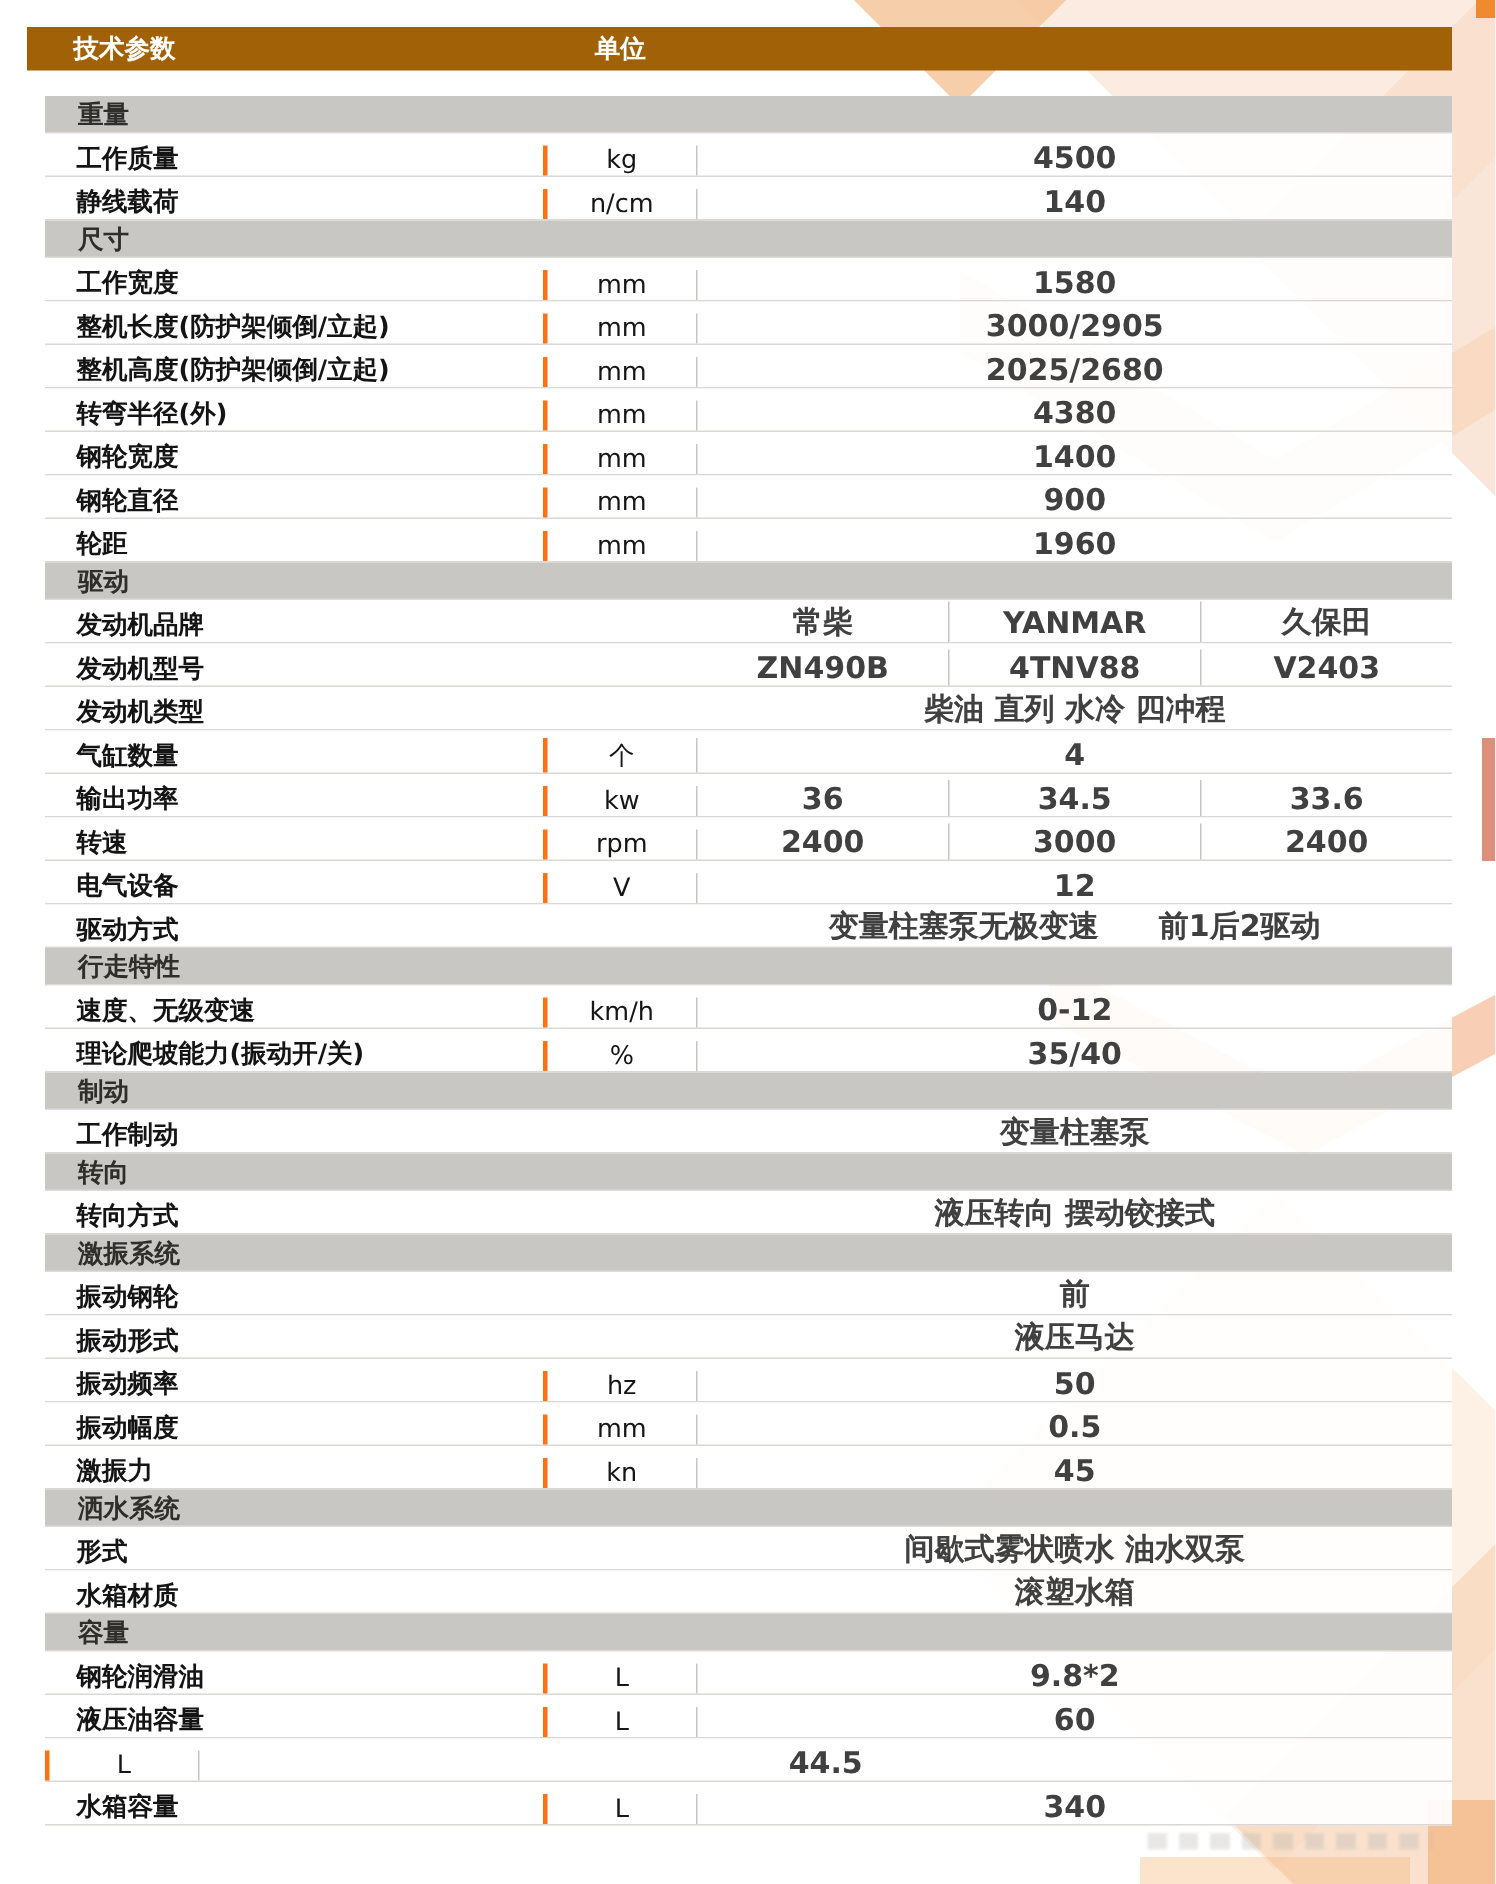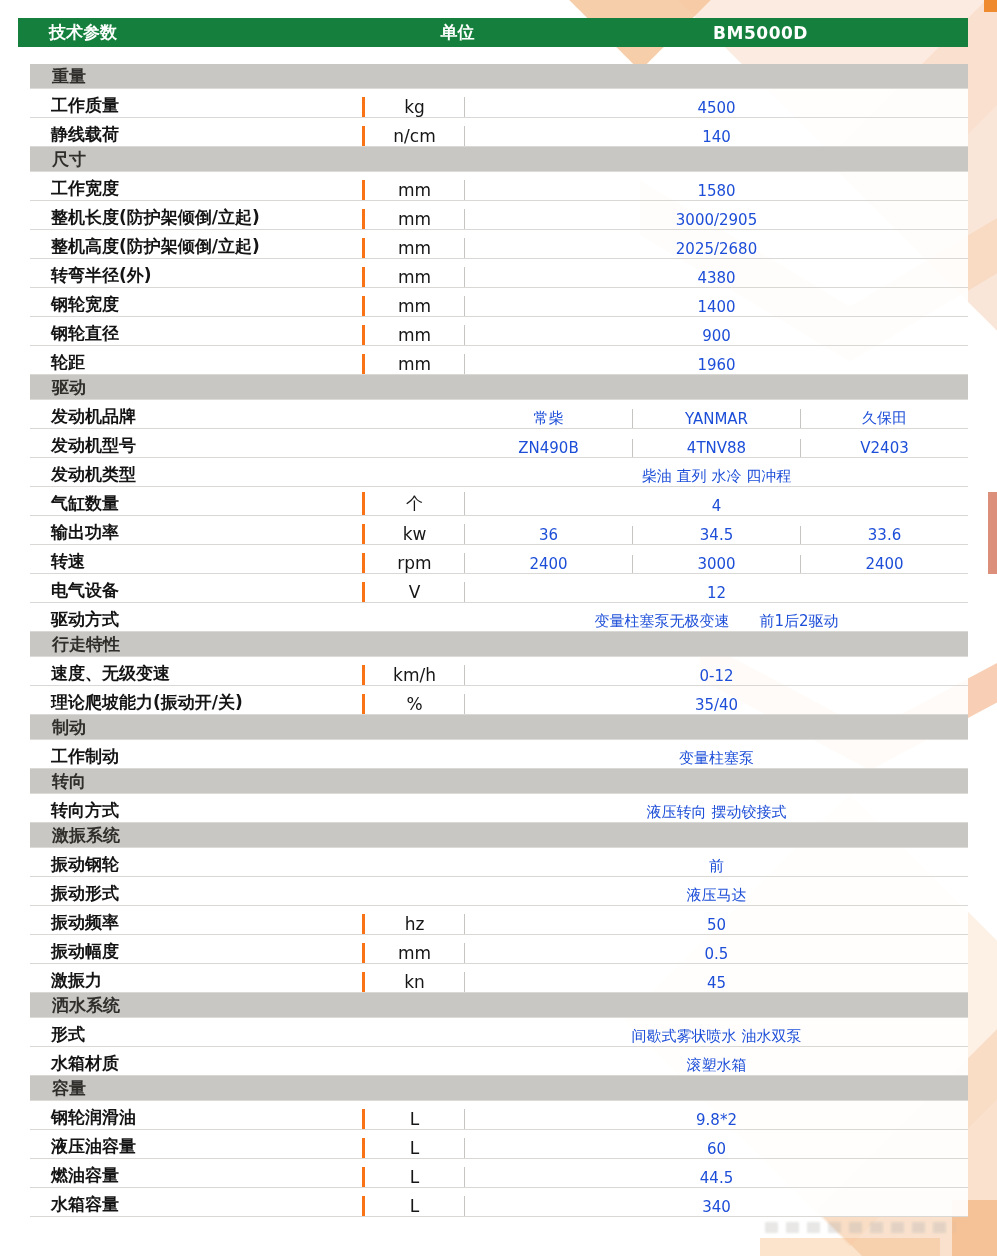--- a/index.html
+++ b/index.html
@@ -51,21 +51,21 @@
   }
   .cell-unit {
     width:103px; box-sizing:border-box;
     border-left:3px solid #f97316; border-right:1px solid #c6c5c2;
     display:flex; align-items:center; justify-content:center;
     font-size:17px; font-weight:500;
   }
   .cell-values { flex:1; display:flex; }
   .value-cell {
     flex:1; display:flex; align-items:center; justify-content:center;
-    font-size:15px; color:#1d4ed8; white-space:pre;
+    font-size:20px; color:#404040; white-space:pre;font-weight:bold;
   }
   .value-cell + .value-cell { border-left:1px solid #c6c5c2; }
 </style>
 </head>
 <body>
 
 <div class="page">
 
   <div>
     <div class="shape diamond" style="left:740px; top:-150px; width:300px; height:300px; background:#fbe8da; opacity:.85;"></div>
@@ -75,24 +75,23 @@
     <div class="shape chevron" style="left:700px; top:640px; width:340px; height:165px; background:#f0945c; opacity:.45;"></div>
     <div class="shape diamond" style="left:690px; top:860px; width:320px; height:320px; background:#fdeee2; opacity:.9;"></div>
     <div class="shape diamond" style="left:870px; top:1080px; width:260px; height:260px; background:#f7d4b8; opacity:.7;"></div>
     <div class="shape" style="left:984px; top:0; width:13px; height:12px; background:#ef8a2e;"></div>
     <div class="shape" style="left:988px; top:492px; width:9px; height:82px; background:#d06a4f; opacity:.75;"></div>
     <div class="shape" style="left:952px; top:1200px; width:45px; height:56px; background:#f3a869; opacity:.55;"></div>
     <div class="shape" style="left:760px; top:1238px; width:180px; height:18px; background:#f5b87f; opacity:.4;"></div>
     <div class="watermark-smudge"></div>
   </div>
 
-  <div class="header-bar" style="background:#15803d;gap:44px;">
+  <div class="header-bar" style="background:#a16207;">
     <div class="header-param">技术参数</div>
     <div class="header-unit">单位</div>
-    <div class="header-model">BM5000D</div>
   </div>
 
   <div class="spec-table">
       <div class="section-header">
         <span>重量</span>
       </div>
       <div class="row">
         <div class="cell-label">工作质量</div>
         <div class="cell-unit">kg</div>
         <div class="cell-values">
@@ -328,21 +327,20 @@
         </div>
       </div>
       <div class="row">
         <div class="cell-label">液压油容量</div>
         <div class="cell-unit">L</div>
         <div class="cell-values">
           <div class="value-cell">60</div>
         </div>
       </div>
       <div class="row">
-        <div class="cell-label">燃油容量</div>
         <div class="cell-unit">L</div>
         <div class="cell-values">
           <div class="value-cell">44.5</div>
         </div>
       </div>
       <div class="row">
         <div class="cell-label">水箱容量</div>
         <div class="cell-unit">L</div>
         <div class="cell-values">
           <div class="value-cell">340</div>

